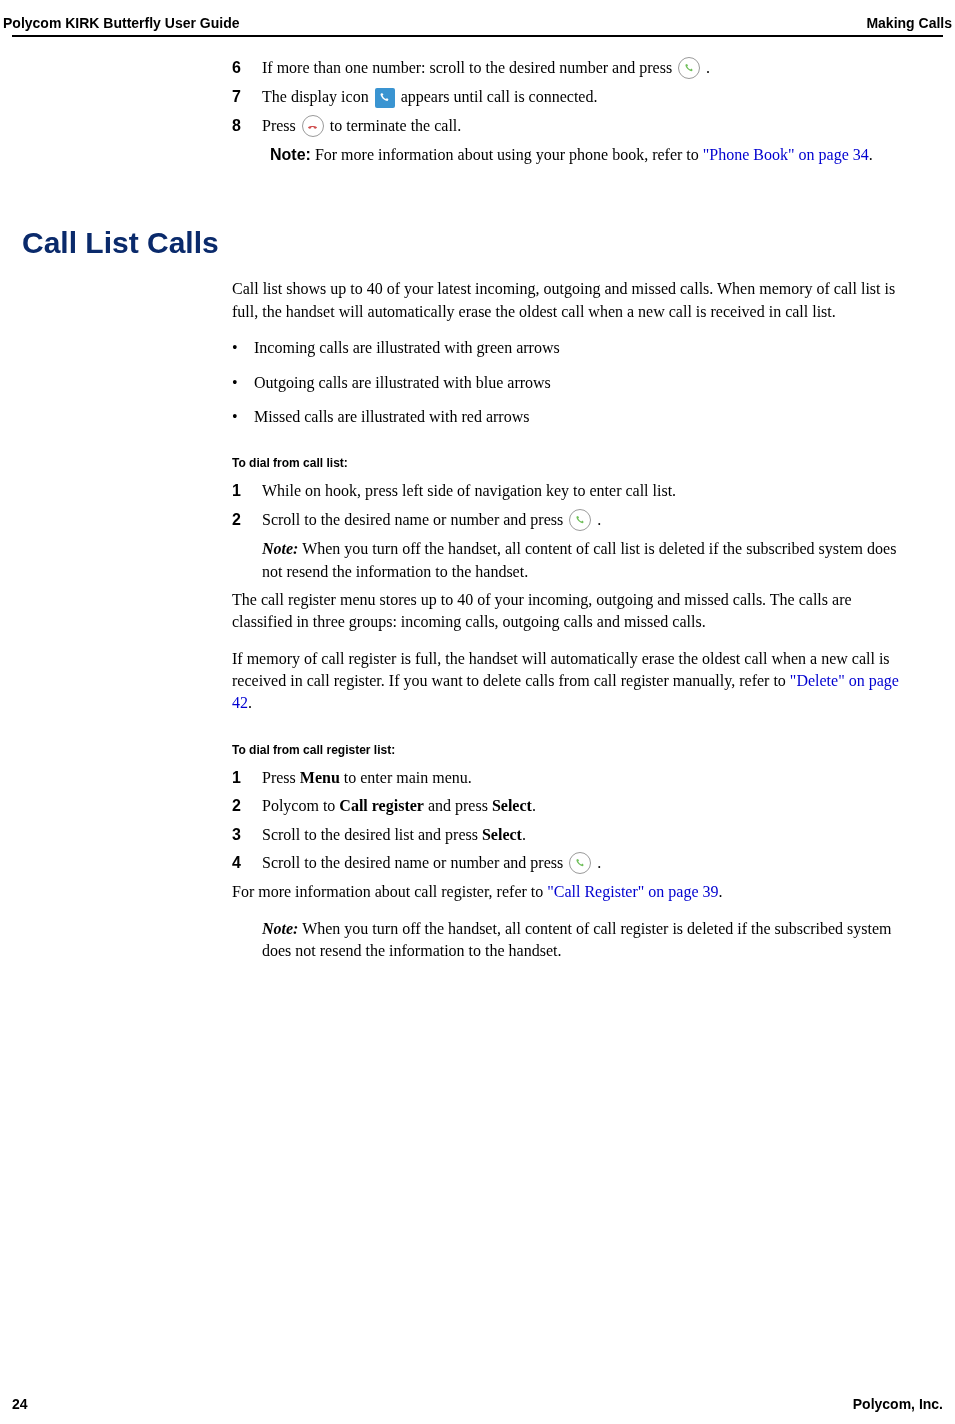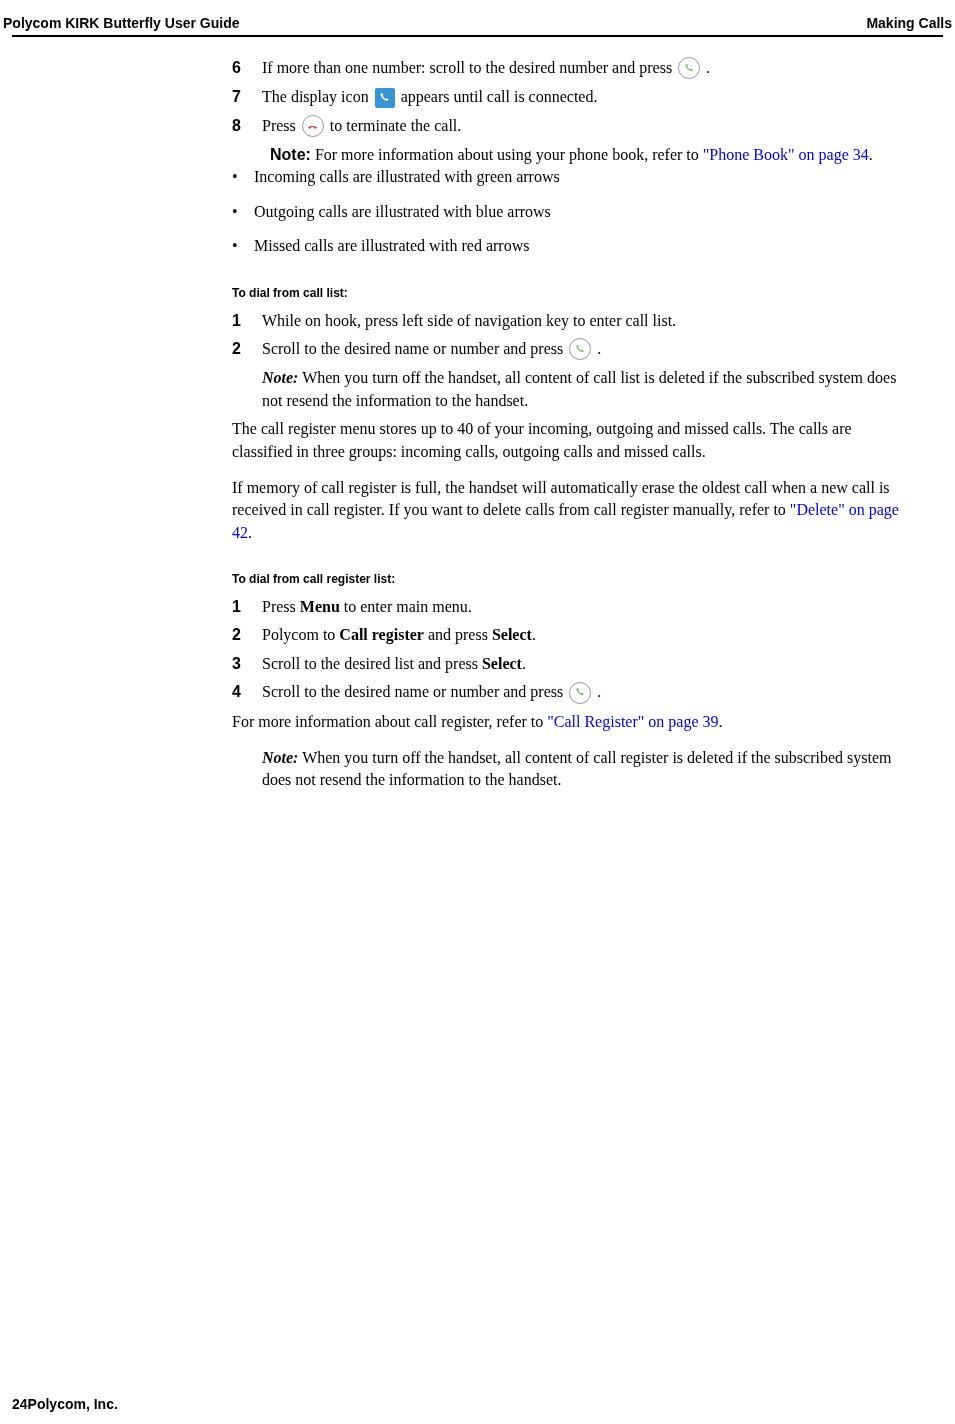--- a/index.html
+++ b/index.html
@@ -104,21 +104,21 @@
     line-height: 1.4;
     margin-top: 4px;
     margin-bottom: 6px;
   }
   .footer {
     position: absolute;
     bottom: 12px;
     left: 0;
     right: 0;
     display: flex;
-    justify-content: flex-start;
+    justify-content: space-between;
     padding: 0 12px;
     font-family: Arial, Helvetica, sans-serif;
     font-weight: bold;
     font-size: 14px;
   }
   .icon-circle {
     display: inline-flex;
     align-items: center;
     justify-content: center;
     width: 22px;
@@ -200,20 +200,22 @@
         </span>
         <span> to terminate the call.</span>
       </span>
     </div>
     <div class="note-row">
       <span class="note-label">Note:</span>
       <span> For more information about using your phone book, refer to </span><span class="link">"Phone Book" on page 34</span><span>.</span>
     </div>
   </div>
 
+  <h2 class="section-heading">Call List Calls</h2>
+  <p class="body-para">Call list shows up to 40 of your latest incoming, outgoing and missed calls. When memory of call list is full, the handset will automatically erase the oldest call when a new call is received in call list.</p>
   <ul class="bullet-list">
     <li>Incoming calls are illustrated with green arrows</li>
     <li>Outgoing calls are illustrated with blue arrows</li>
     <li>Missed calls are illustrated with red arrows</li>
   </ul>
   <h3 class="sub-heading">To dial from call list:</h3>
   <div class="step-block">
     <div class="step-row">
       <span class="step-num">1</span>
       <span class="step-text">While on hook, press left side of navigation key to enter call list.</span>

